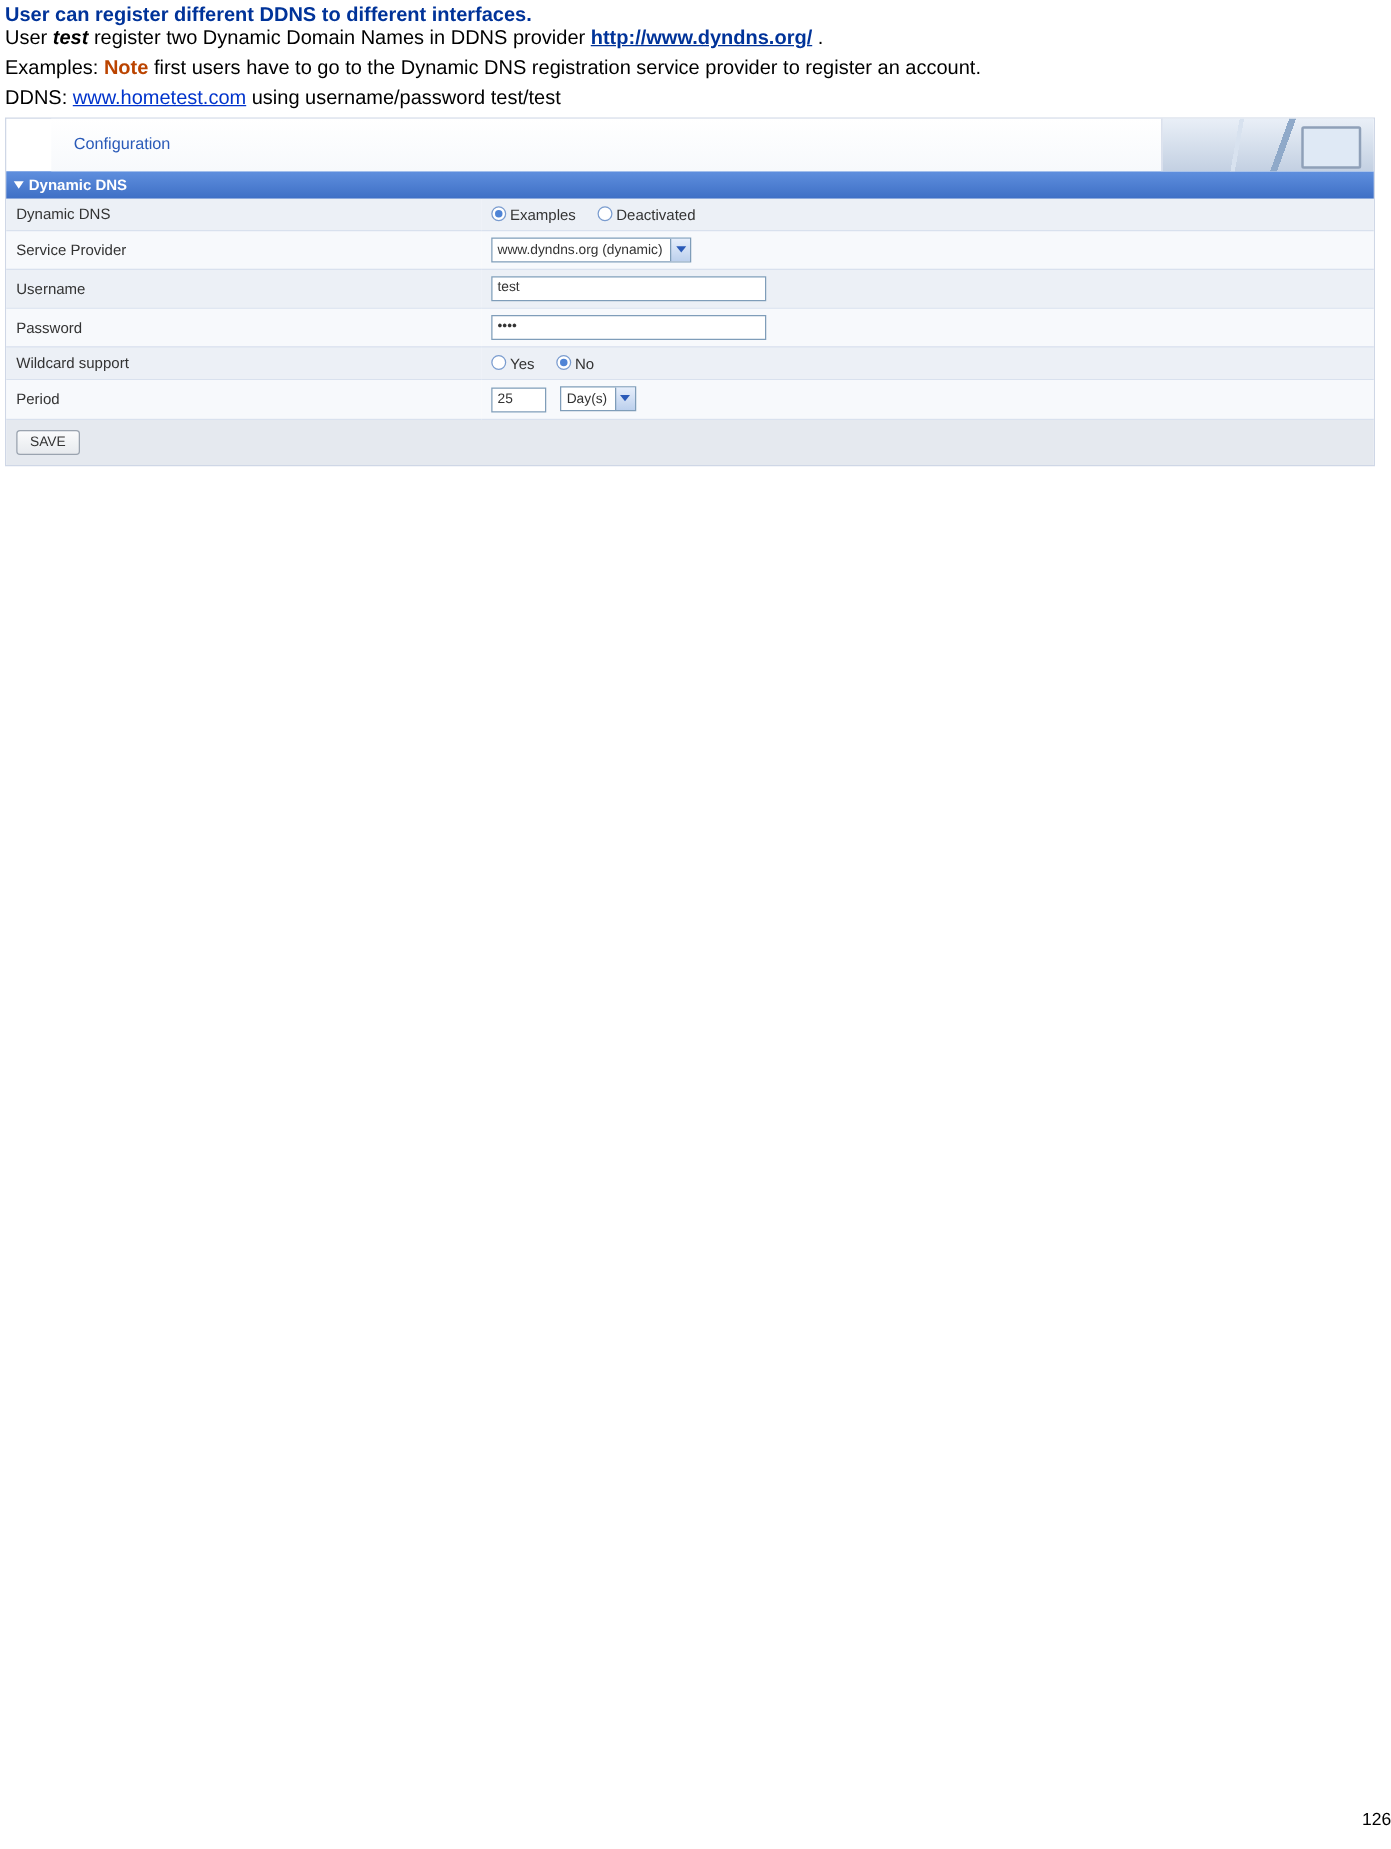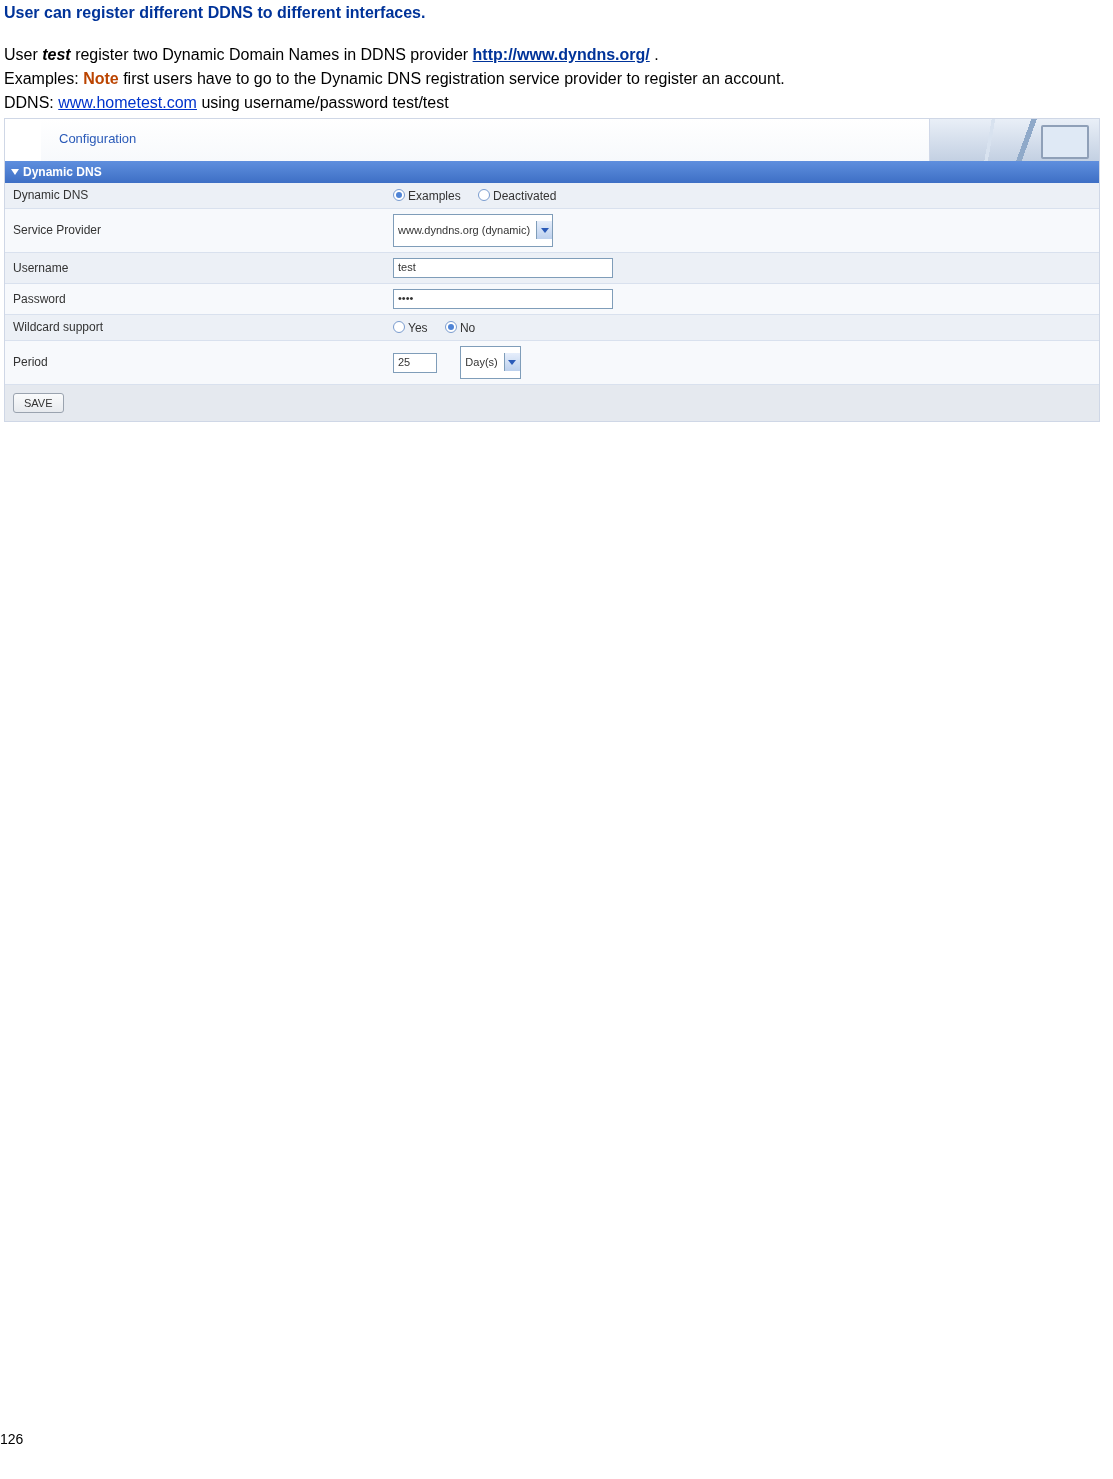--- a/index.html
+++ b/index.html
@@ -7,21 +7,21 @@
     font-family: Arial, Helvetica, sans-serif;
     font-size: 15px;
     width: 1113px;
     min-height: 1479px;
     background: #fff;
     color: #000;
     position: relative;
   }
   .doc { padding: 4px 8px 0 4px; }
   .heading {
-    color: #003399; font-weight: bold; font-size: 16px; margin-bottom: 24px;
+    color: #003399; font-weight: bold; font-size: 16px; margin-bottom: 0;
   }
   .para { font-size: 16px; margin-bottom: 6px; color: #000; }
   .note-red { color: #bb4400; font-weight: bold; }
   .bolditalic { font-weight: bold; font-style: italic; }
   .link { color: #003399; text-decoration: underline; font-weight: bold; }
   .link2 { color: #0033cc; text-decoration: underline; }
 
   .router-ui {
     border: 1px solid #cfd7e6;
     margin-top: 6px;
@@ -78,21 +78,21 @@
     border-radius: 50%; vertical-align: middle; margin-right: 3px; position: relative; top: -1px;
     background: #fff;
   }
   .radio-outer.checked::after {
     content: ""; position: absolute; left: 2px; top: 2px; width: 6px; height: 6px;
     background: #4f84d6; border-radius: 50%;
   }
   .radio-label { font-size: 12px; margin-right: 14px; vertical-align: middle; }
   .faux-select {
     display: inline-flex; align-items: center;
-    border: 1px solid #7f9db9; background: #fff; height: 33px; font-size: 11px;
+    border: 1px solid #7f9db9; background: #fff; height: 20px; font-size: 11px;
     padding: 0 0 0 4px;
   }
   .faux-select .sel-text { padding-right: 6px; }
   .faux-select .sel-btn {
     width: 16px; height: 18px;
     background: linear-gradient(#e6eefb, #bcd0ed);
     border-left: 1px solid #7f9db9; display: flex; align-items: center; justify-content: center;
   }
   .faux-select .sel-btn::after {
     content: ""; width: 0; height: 0;
@@ -106,22 +106,22 @@
   .faux-input.small { min-width: 44px; width: 44px; }
   .button-row { background: #e5e9ef; padding: 8px; }
   .faux-button {
     display: inline-block; border: 1px solid #9aa3af; border-radius: 3px;
     padding: 3px 10px; font-size: 11px;
     background: linear-gradient(#fafbfc, #e7eaee);
     color: #333;
     text-align: center;
   }
   .page-num {
-    position: absolute; bottom: 32px; left: 0; width: 100%;
-    text-align: left; font-size: 14px; color: #000;
+    position: absolute; bottom: 16px; left: 0; width: 100%;
+    text-align: right; font-size: 14px; color: #000;
   }
 </style>
 </head>
 <body>
 
 <div class="doc">
   <div class="heading">User can register different DDNS to different interfaces.</div>
   <div class="para">
     <span>User </span><span class="bolditalic">test</span><span> register two Dynamic Domain Names in DDNS provider </span><a href="#" class="link">http://www.dyndns.org/</a><span> .</span>
   </div>
@@ -172,21 +172,21 @@
         <td class="label">Wildcard support</td>
         <td class="val">
           <span class="radio-outer"></span><span class="radio-label">Yes</span>
           <span class="radio-outer checked"></span><span class="radio-label">No</span>
         </td>
       </tr>
       <tr>
         <td class="label">Period</td>
         <td class="val">
           <span class="faux-input small">25</span>
-          <span class="faux-select" style="margin-left:20px;align-items:center;">
+          <span class="faux-select" style="margin-left:8px;align-items:center;">
             <span class="sel-text">Day(s)</span>
             <span class="sel-btn"></span>
           </span>
         </td>
       </tr>
     </tbody>
       </table>
     <div class="button-row">
       <span class="faux-button">SAVE</span>
     </div>

